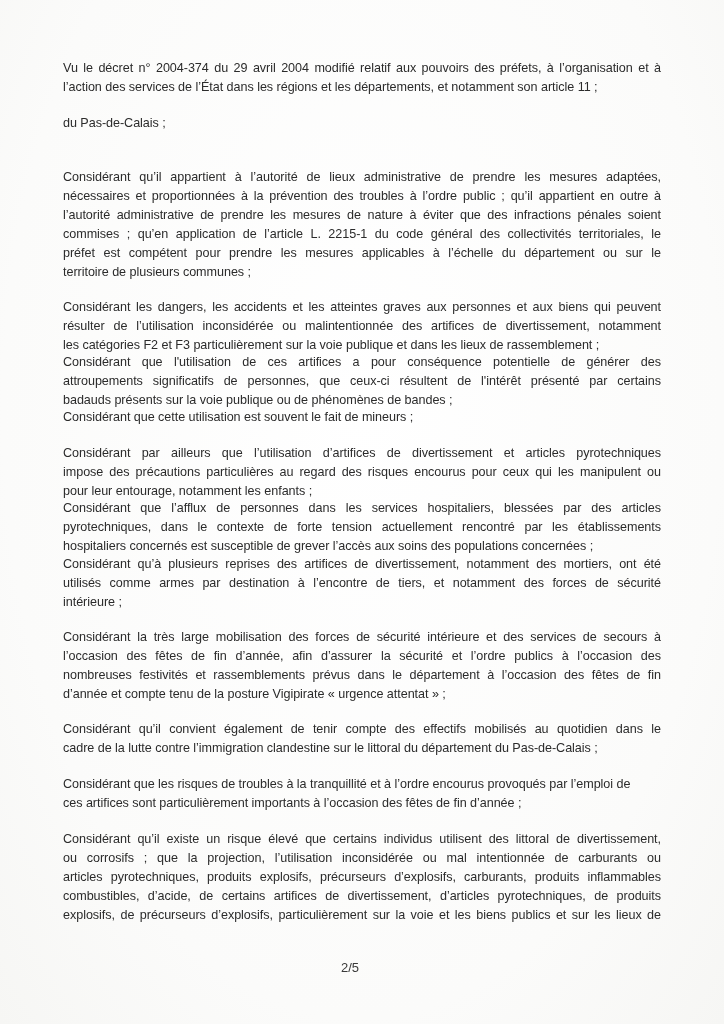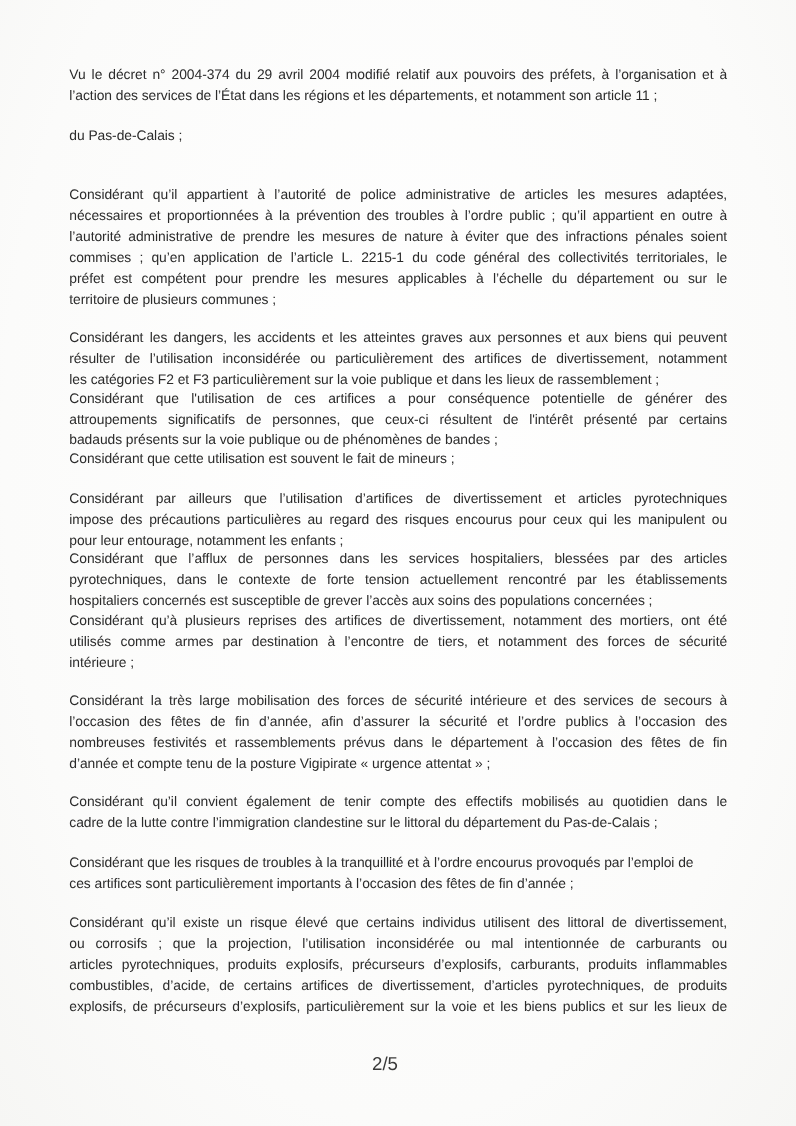--- a/index.html
+++ b/index.html
@@ -23,49 +23,49 @@
     font-size: 12.6px;
     white-space: nowrap;
     letter-spacing: -0.05px;
   }
   .line.justify {
     text-align: justify;
     text-align-last: justify;
   }
   .page-number {
     position: absolute; left: 0; width: 700px; top: 958px;
-    text-align: center; font-size: 17px; line-height: 19px; color: #3a3a3a;
+    text-align: center; font-size: 13px; line-height: 19px; color: #3a3a3a;
   }
 </style>
 </head>
 <body>
 
 <div class="page">
 
   <div class="para" style="top:59px">
     <span class="line justify" style="white-space: normal; overflow: hidden;">Vu le décret n° 2004-374 du 29 avril 2004 modifié relatif aux pouvoirs des préfets, à l’organisation et à</span>
     <span class="line">l’action des services de l’État dans les régions et les départements, et notamment son article 11 ;</span>
   </div>
 
   <div class="para" style="top:114px">
     <span class="line">du Pas-de-Calais ;</span>
   </div>
 
   <div class="para" style="top:168px">
-    <span class="line justify" style="white-space: normal; overflow: hidden;">Considérant qu’il appartient à l’autorité de police administrative de articles les mesures adaptées,</span>
+    <span class="line justify" style="white-space: normal; overflow: hidden;">Considérant qu’il appartient à l’autorité de lieux administrative de prendre les mesures adaptées,</span>
     <span class="line justify" style="white-space: normal; overflow: hidden;">nécessaires et proportionnées à la prévention des troubles à l’ordre public ; qu’il appartient en outre à</span>
     <span class="line justify" style="white-space: normal; overflow: hidden;">l’autorité administrative de prendre les mesures de nature à éviter que des infractions pénales soient</span>
     <span class="line justify" style="white-space: normal; overflow: hidden;">commises ; qu’en application de l’article L. 2215-1 du code général des collectivités territoriales, le</span>
     <span class="line justify" style="white-space: normal; overflow: hidden;">préfet est compétent pour prendre les mesures applicables à l’échelle du département ou sur le</span>
     <span class="line">territoire de plusieurs communes ;</span>
   </div>
 
   <div class="para" style="top:298px">
     <span class="line justify" style="white-space: normal; overflow: hidden;">Considérant les dangers, les accidents et les atteintes graves aux personnes et aux biens qui peuvent</span>
-    <span class="line justify" style="white-space: normal; overflow: hidden;">résulter de l’utilisation inconsidérée ou particulièrement des artifices de divertissement, notamment</span>
+    <span class="line justify" style="white-space: normal; overflow: hidden;">résulter de l’utilisation inconsidérée ou malintentionnée des artifices de divertissement, notamment</span>
     <span class="line">les catégories F2 et F3 particulièrement sur la voie publique et dans les lieux de rassemblement ;</span>
   </div>
 
   <div class="para" style="top:353px">
     <span class="line justify" style="white-space: normal; overflow: hidden;">Considérant que l'utilisation de ces artifices a pour conséquence potentielle de générer des</span>
     <span class="line justify" style="white-space: normal; overflow: hidden;">attroupements significatifs de personnes, que ceux-ci résultent de l'intérêt présenté par certains</span>
     <span class="line">badauds présents sur la voie publique ou de phénomènes de bandes ;</span>
   </div>
 
   <div class="para" style="top:408px">

